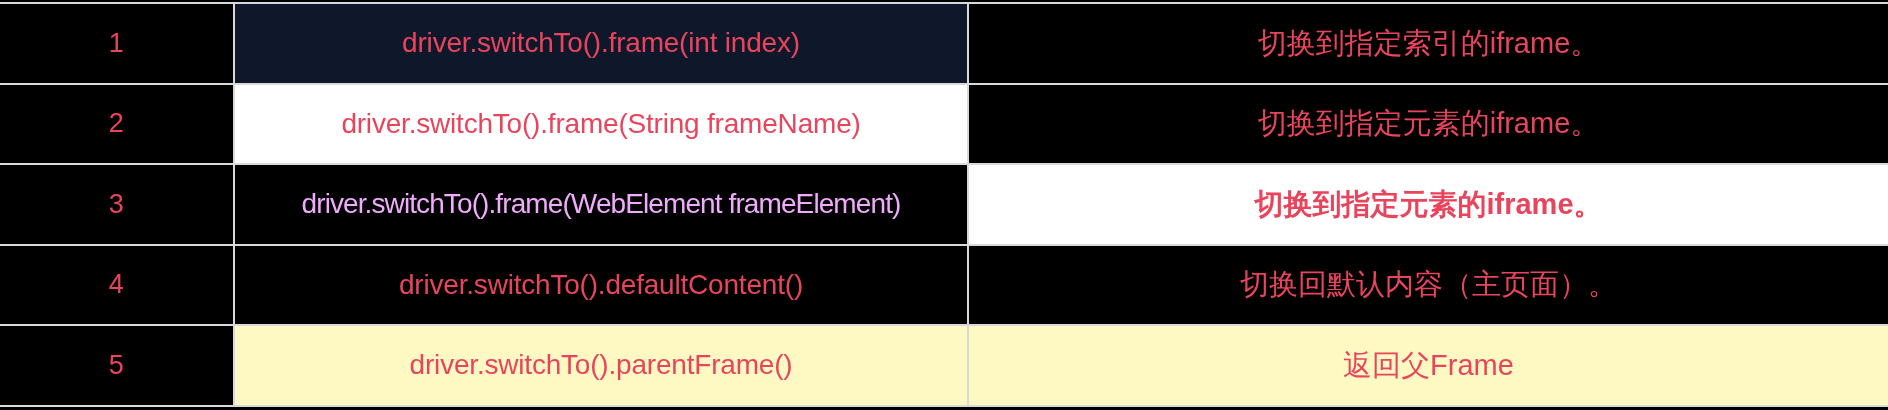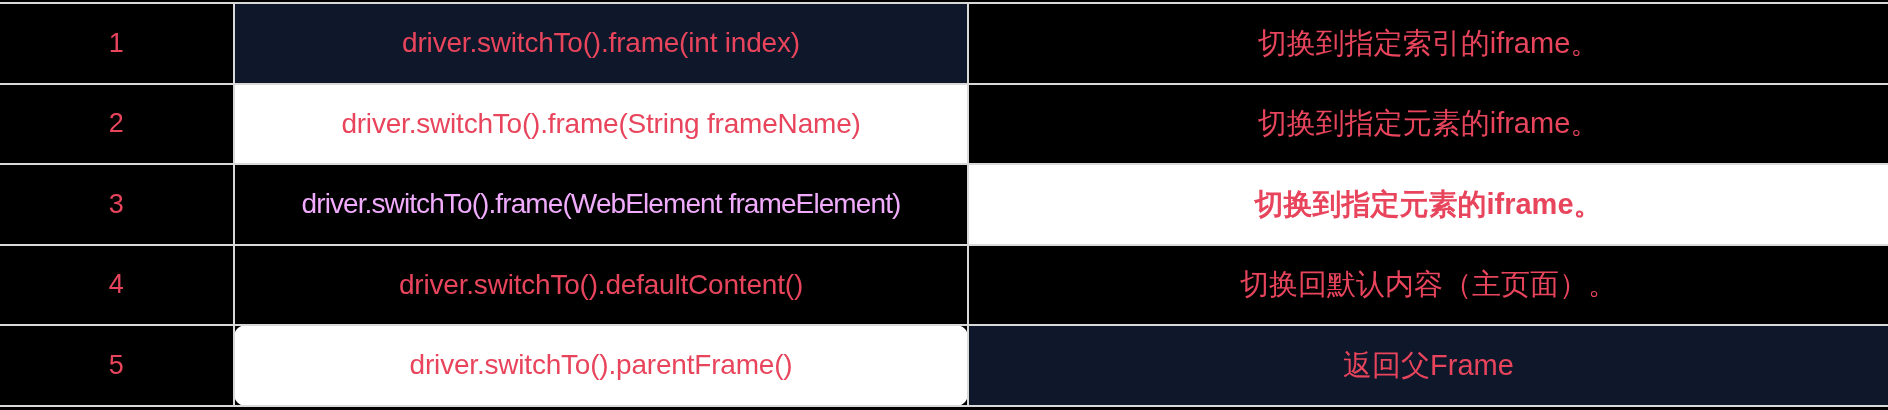--- a/index.html
+++ b/index.html
@@ -128,22 +128,22 @@
           <span class="cell-method">driver.switchTo().defaultContent()</span>
         </td>
         <td class="col-desc" style="background: rgb(0, 0, 0); color: rgb(232, 69, 93); border-color: rgb(217, 217, 217);">
           <span class="cell-desc">切换回默认内容（主页面）。</span>
         </td>
       </tr>
       <tr data-row="5">
         <td class="col-index" style="background: rgb(0, 0, 0); color: rgb(232, 69, 93); border-color: rgb(217, 217, 217);">
           <span class="cell-index">5</span>
         </td>
-        <td class="col-method" style="background: #ffffff; color: rgb(232, 69, 93); border-color: rgb(217, 217, 217); border-radius: 12px;">
+        <td class="col-method" style="background: #fef9c3; color: rgb(232, 69, 93); border-color: rgb(217, 217, 217);">
           <span class="cell-method">driver.switchTo().parentFrame()</span>
         </td>
-        <td class="col-desc" style="background: #0f172a; color: rgb(232, 69, 93); border-color: rgb(217, 217, 217);">
+        <td class="col-desc" style="background: #fef9c3; color: rgb(232, 69, 93); border-color: rgb(217, 217, 217);">
           <span class="cell-desc">返回父Frame</span>
         </td>
       </tr>
     </tbody>
   </table>
 </div>
 
 </body></html>

